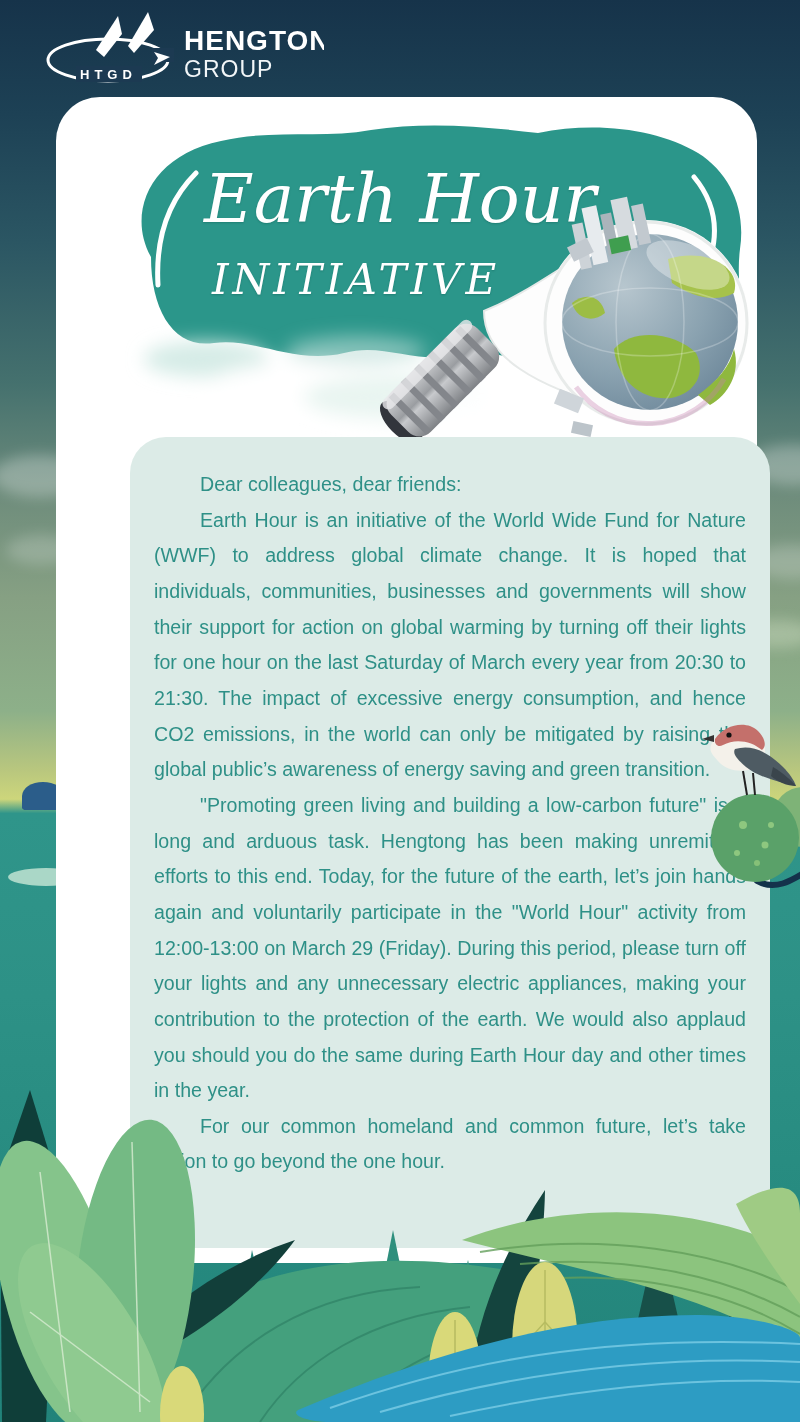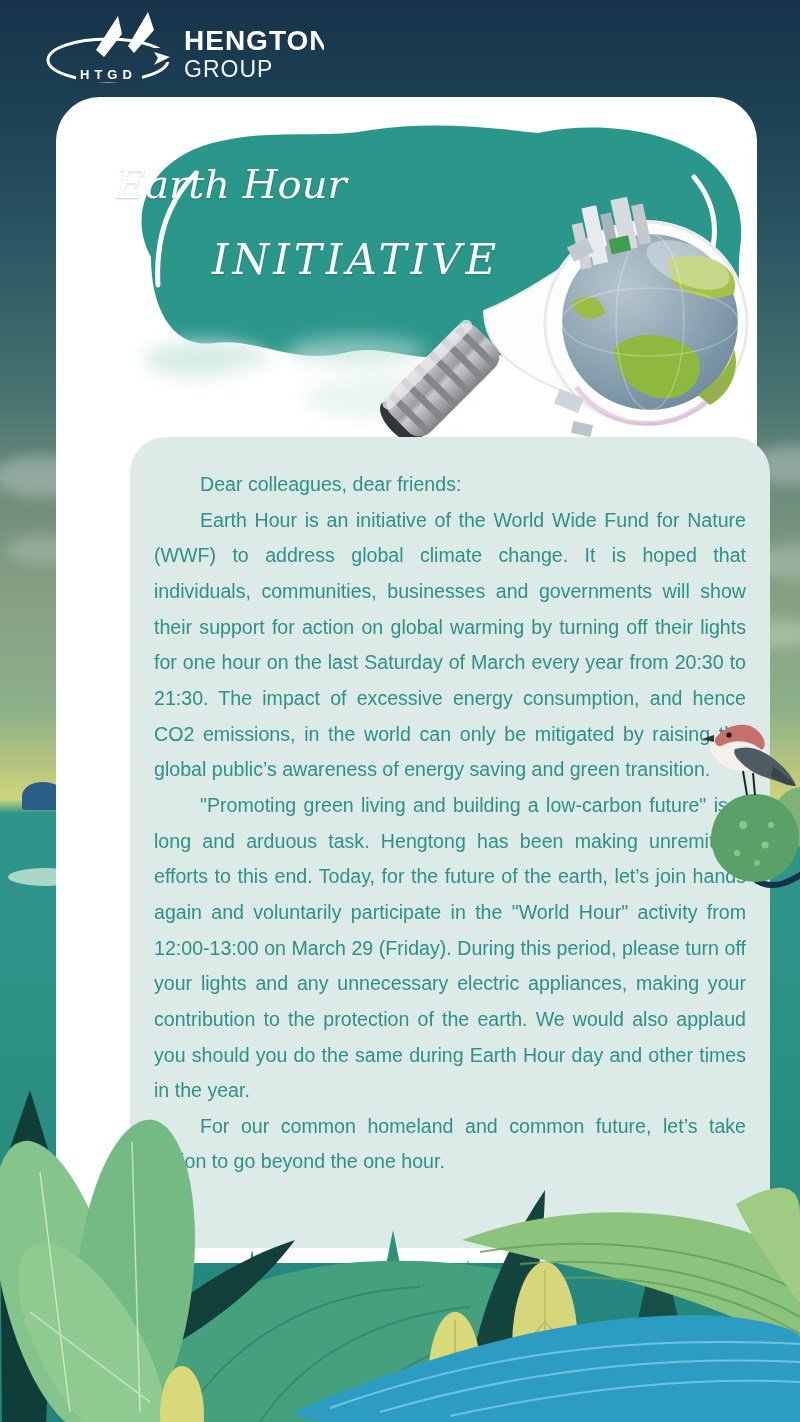--- a/index.html
+++ b/index.html
@@ -24,26 +24,26 @@
   
   .logo{position:absolute;left:34px;top:10px;z-index:6;}
 
   
   .card{
     position:absolute;left:56px;top:97px;width:701px;height:1166px;
     background:#ffffff;border-radius:44px;z-index:1;
   }
   .hero{position:absolute;left:0;top:0;width:701px;height:360px;}
   .title{
-    position:absolute;left:60px;top:66px;width:480px;text-align:left;
+    position:absolute;left:60px;top:66px;width:480px;text-align:right;
     font-family:"DejaVu Serif",serif;font-style:italic;color:#ffffff;
-    font-size:40px;line-height:1.05;z-index:2;text-shadow:0 1px 2px rgba(0,60,55,.25);
+    font-size:68px;line-height:1.05;z-index:2;text-shadow:0 1px 2px rgba(0,60,55,.25);
   }
   .subtitle{
-    position:absolute;left:60px;top:138px;width:480px;text-align:center;
+    position:absolute;left:60px;top:158px;width:480px;text-align:center;
     font-family:"DejaVu Serif",serif;font-style:italic;color:#ffffff;
     font-size:42px;letter-spacing:4px;z-index:2;text-shadow:0 1px 2px rgba(0,60,55,.25);
   }
 
   
   .panel{
     position:absolute;left:74px;top:340px;width:640px;height:811px;
     background:#dcebe7;border-radius:36px;padding:0;box-sizing:border-box;
   }
   .panel-inner{padding:30px 24px 0 24px;}

